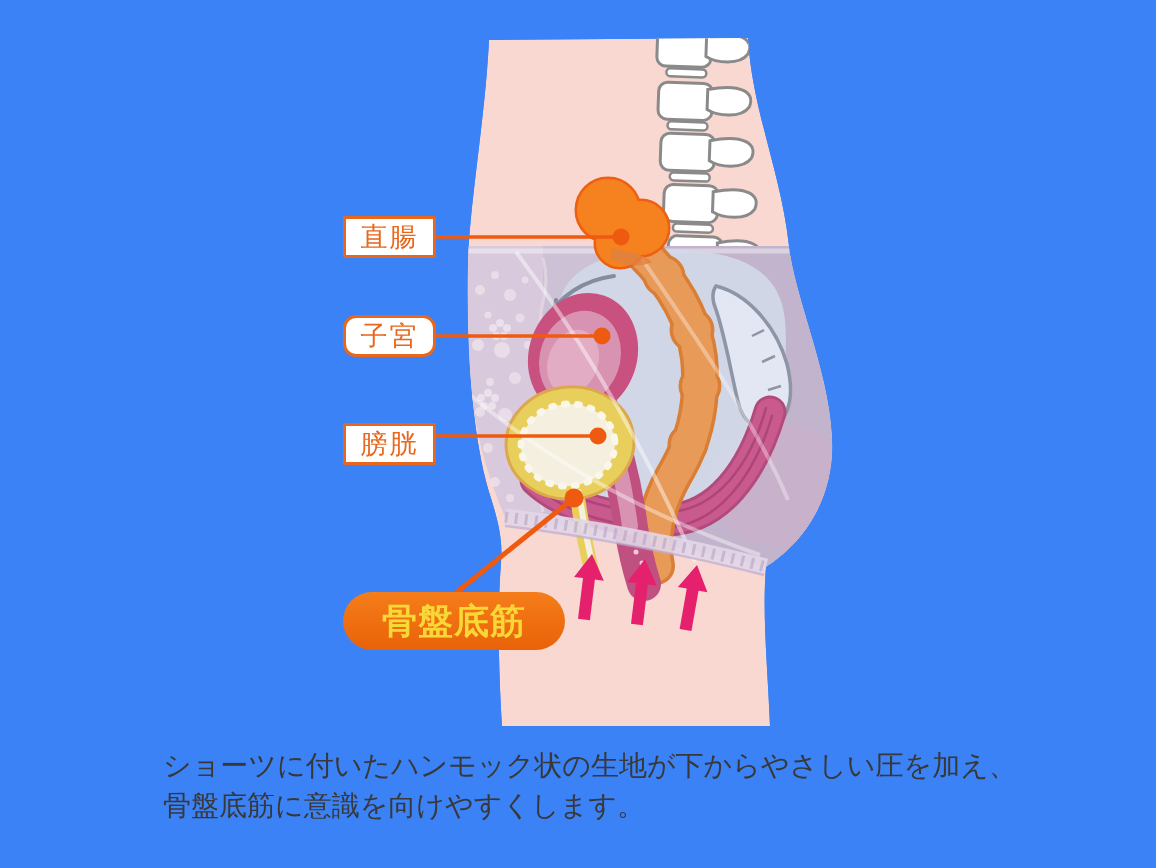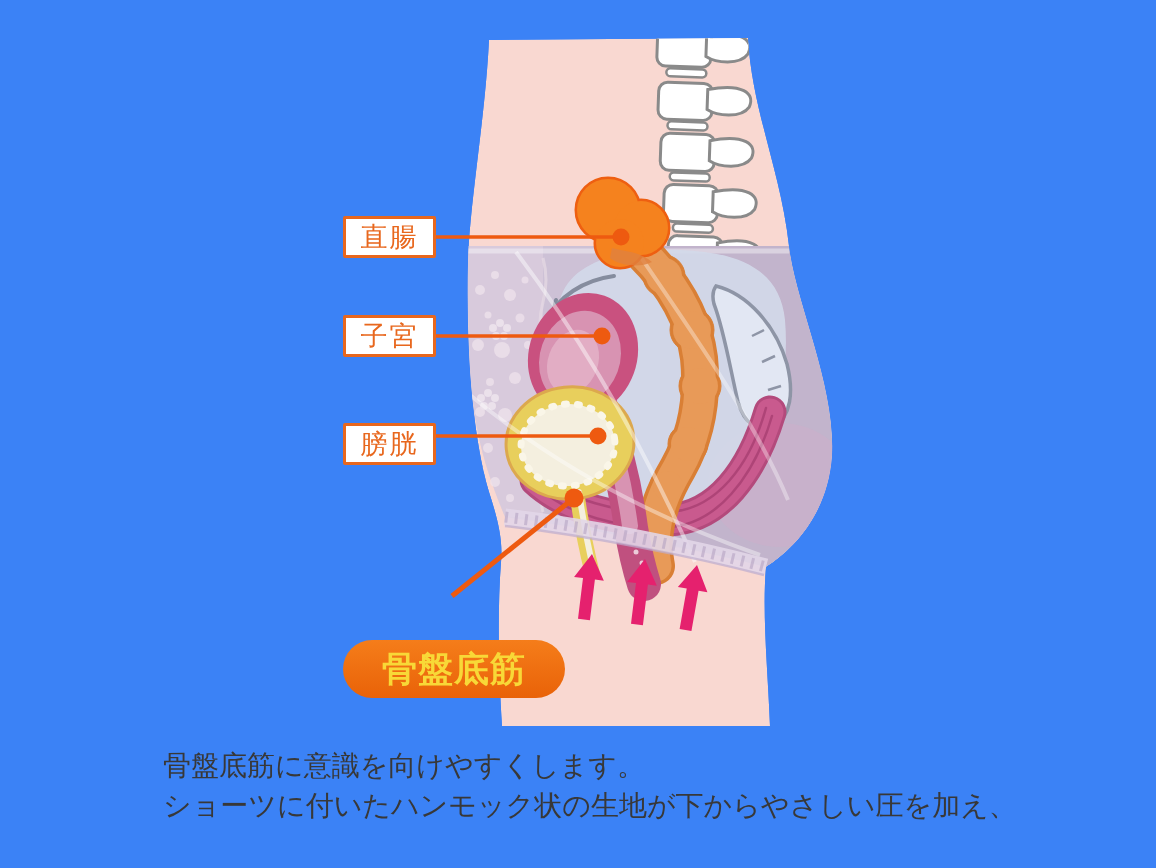--- a/index.html
+++ b/index.html
@@ -4,26 +4,26 @@
 <style>
   html,body{margin:0;padding:0;background:#fff;}
   #stage{position:relative;width:1156px;height:868px;background:#3b82f6;overflow:hidden;
          font-family:"Liberation Sans","DejaVu Sans",sans-serif;padding-left:21px;}
   #artwork{position:absolute;left:0;top:0;}
   .label-box{position:absolute;box-sizing:border-box;width:93px;height:42px;
      background:#ffffff;border:3px solid #e8671d;border-radius:2px;
      color:#e8671d;font-size:27px;letter-spacing:2px;
      display:flex;align-items:center;justify-content:center;}
   #label-rectum{left:343px;top:216px;}
-  #label-uterus{left:343px;top:315px;}
+  #label-uterus{left:343px;top:315px;border-radius:13px;}
   #label-bladder{left:343px;top:415px;margin-top:8px;}
   .badge{position:absolute;left:343px;top:592px;width:222px;height:58px;
      border-radius:29px;background:linear-gradient(180deg,#f57d1a,#e96208);
      color:#f8d837;font-size:35px;font-weight:600;letter-spacing:1px;
-     display:flex;align-items:center;justify-content:center;margin-top:48px;}
+     display:flex;align-items:center;justify-content:center;}
   .caption{position:absolute;left:163px;top:746px;width:880px;
      color:#383838;font-size:28px;line-height:40px;}
   .caption div{white-space:nowrap;}
 </style>
 </head>
 <body>
 
 <div id="stage">
 
   <svg id="artwork" width="1156" height="868" viewBox="0 0 1156 868">
@@ -236,16 +236,16 @@
     </g>
   </svg>
 
   <div class="label-box" id="label-rectum">直腸</div>
   <div class="label-box" id="label-uterus">子宮</div>
   <div class="label-box" id="label-bladder">膀胱</div>
 
   <div class="badge">骨盤底筋</div>
 
   <div class="caption">
+    <div>ショーツに付いたハンモック状の生地が下からやさしい圧を加え、</div>
     <div>骨盤底筋に意識を向けやすくします。</div>
-    <div>ショーツに付いたハンモック状の生地が下からやさしい圧を加え、</div>
   </div>
 </div>
 
 </body></html>

